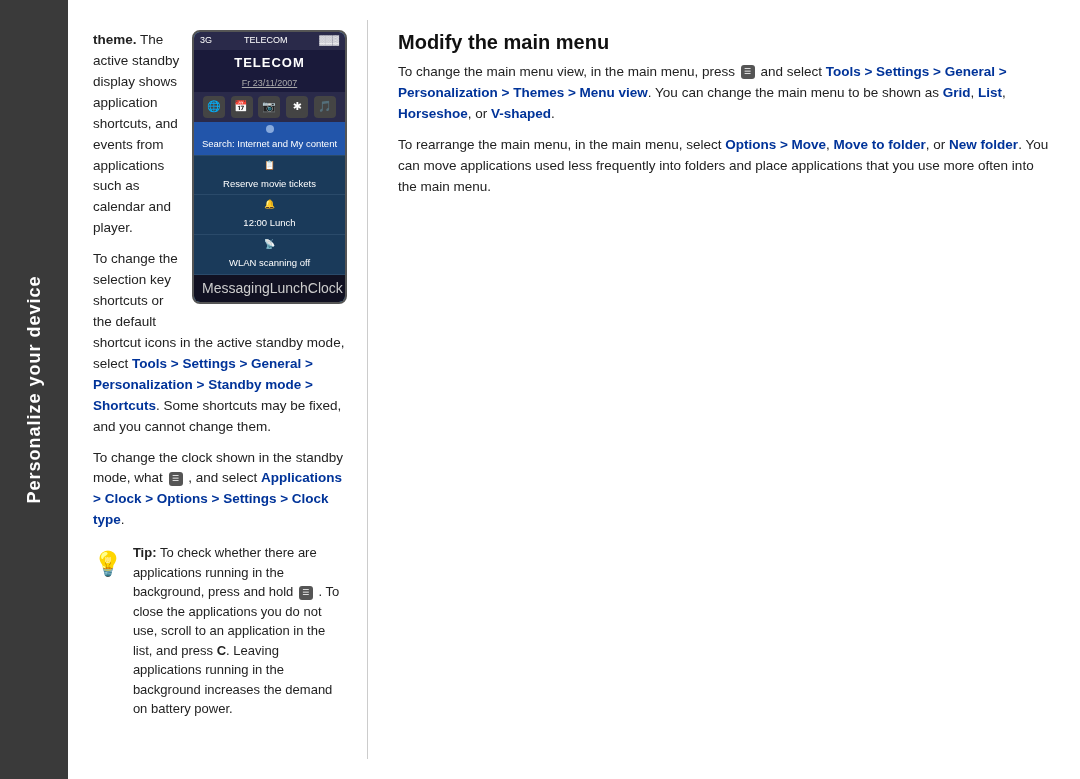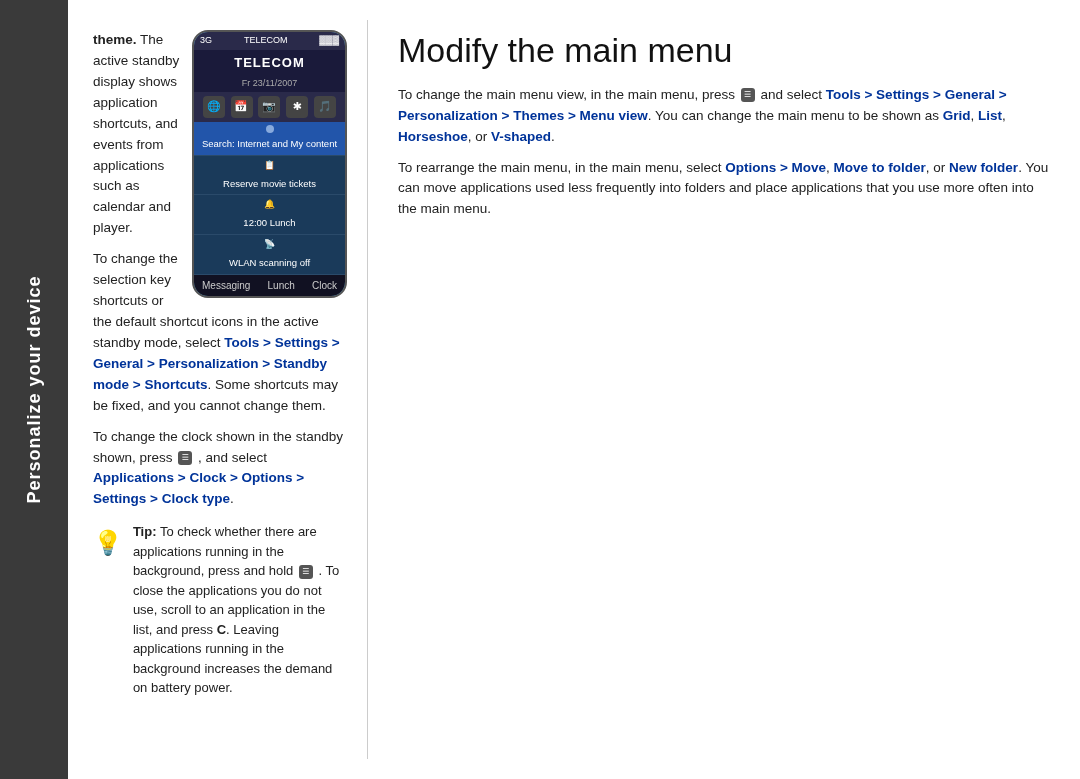--- a/index.html
+++ b/index.html
@@ -77,21 +77,21 @@
     p {
       margin-bottom: 10px;
     }
 
     
     .phone-mockup {
       float: right;
       width: 155px;
       margin: 0 0 8px 10px;
       border: 2px solid #555;
-      border-radius: 16px;
+      border-radius: 8px;
       background: #7dd3fc;
       overflow: hidden;
       font-size: 10px;
       color: white;
     }
 
     .phone-status-bar {
       background: #2a2a4a;
       padding: 2px 6px;
       display: flex;
@@ -108,20 +108,21 @@
       font-weight: bold;
       letter-spacing: 1px;
     }
 
     .phone-date {
       background: #1a1a3a;
       text-align: center;
       padding: 1px 0;
       font-size: 9px;
       color: #aaa;
+      text-decoration: underline;
     }
 
     .phone-icons-row {
       background: #2a2a4a;
       display: flex;
       justify-content: space-around;
       padding: 4px 6px;
     }
 
     .phone-icon {
@@ -166,21 +167,21 @@
     .phone-menu-item .alarm-icon {
       color: #aaaaff;
       font-size: 9px;
     }
 
     .phone-bottom-bar {
       background: #111122;
       display: flex;
       justify-content: space-between;
       padding: 3px 8px;
-      font-size: 10px;
+      font-size: 14px;
       color: #ccc;
     }
 
     
     .tip-box {
       display: flex;
       gap: 10px;
       margin-top: 12px;
       align-items: flex-start;
     }
@@ -191,24 +192,24 @@
       margin-top: 2px;
     }
 
     .tip-content {
       font-size: 13px;
       line-height: 1.5;
     }
 
     
     .section-heading {
-      font-size: 34px;
-      font-weight: normal;
+      font-size: 20px;
+      font-weight: bold;
       color: #111;
-      margin-bottom: 14px;
+      margin-bottom: 8px;
       line-height: 1.2;
     }
 
     
     .menu-sym {
       display: inline-block;
       width: 14px;
       height: 14px;
       background: #555;
       border-radius: 3px;
@@ -273,21 +274,21 @@
       <p>
         <span class="bold-text">theme.</span>
         <span>  The active standby display shows application shortcuts, and events from applications such as calendar and player.</span>
       </p>
 
       <p>
         <span>To change the selection key shortcuts or the default shortcut icons in the active standby mode, select </span><span class="bold-link">Tools &gt; Settings &gt; General &gt; Personalization &gt; Standby mode &gt; Shortcuts</span><span>. Some shortcuts may be fixed, and you cannot change them.</span>
       </p>
 
       <p>
-        <span>To change the clock shown in the standby shown, press </span><span class="menu-sym">☰</span><span> , and select </span><span class="bold-link">Applications &gt; Clock &gt; Options &gt; Settings &gt; Clock type</span><span>.</span>
+        <span>To change the clock shown in the standby mode, what </span><span class="menu-sym">☰</span><span> , and select </span><span class="bold-link">Applications &gt; Clock &gt; Options &gt; Settings &gt; Clock type</span><span>.</span>
       </p>
 
 
       <div class="tip-box">
         <div class="tip-icon">💡</div>
         <div class="tip-content">
           <span class="bold-text">Tip:</span>
           <span>  To check whether there are applications running in the background, press and hold </span><span class="menu-sym">☰</span><span> .  To close the applications you do not use, scroll to an application in the list, and press <strong>C</strong>. Leaving applications running in the background increases the demand on battery power.</span>
         </div>
       </div>

